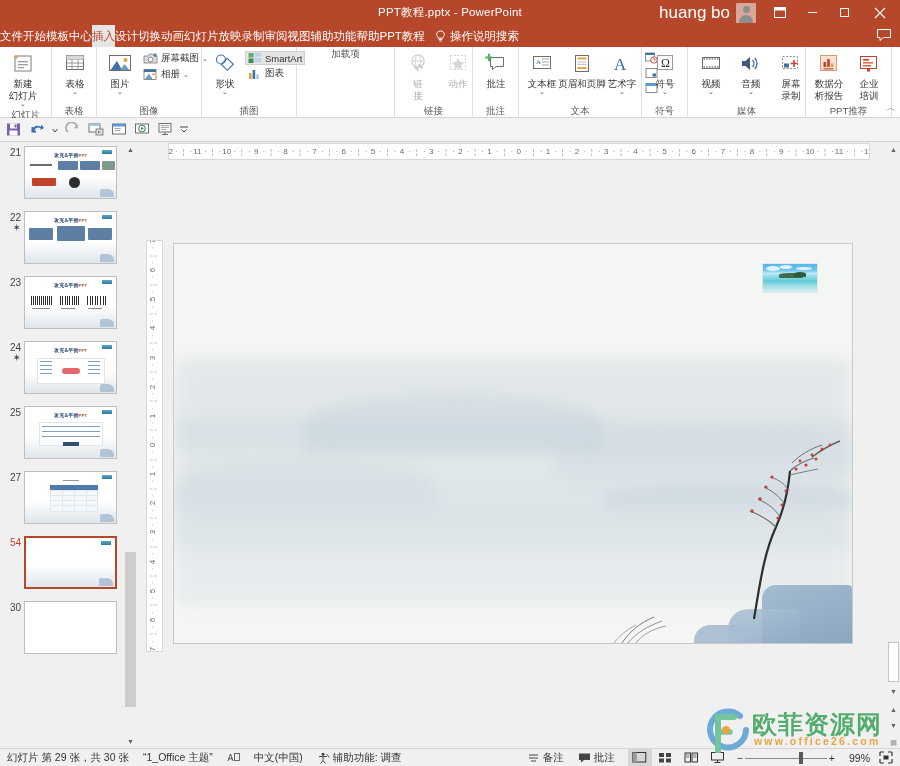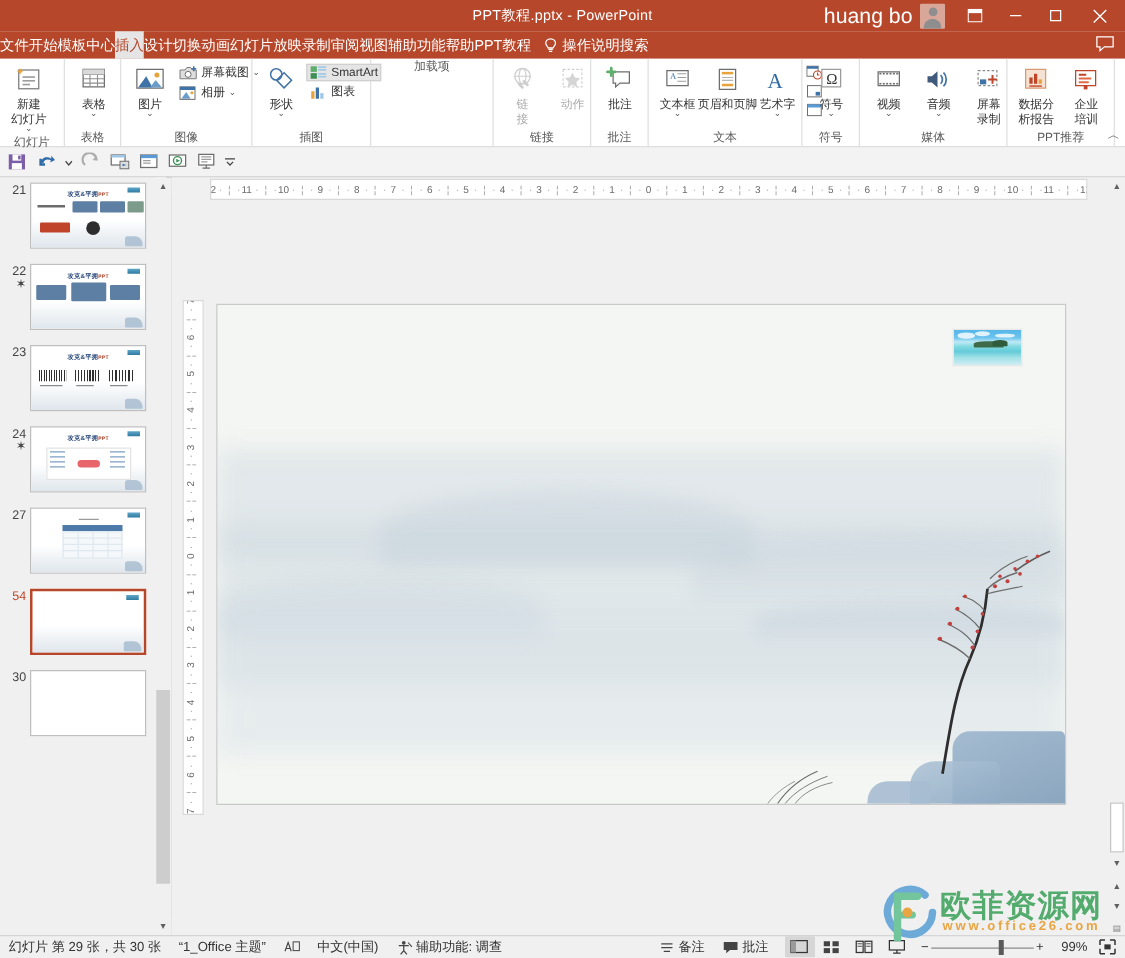--- a/index.html
+++ b/index.html
@@ -774,20 +774,34 @@
         <div class="tinybar" style="left:15px;top:27px;width:12px;height:1.2px;background:#7da0c4"></div>
         <div class="tinybar" style="left:15px;top:31px;width:12px;height:1.2px;background:#7da0c4"></div>
         <div class="tinybar" style="left:63px;top:19px;width:12px;height:1.2px;background:#7da0c4"></div>
         <div class="tinybar" style="left:63px;top:23px;width:12px;height:1.2px;background:#7da0c4"></div>
         <div class="tinybar" style="left:63px;top:27px;width:12px;height:1.2px;background:#7da0c4"></div>
         <div class="tinybar" style="left:63px;top:31px;width:12px;height:1.2px;background:#7da0c4"></div>
         <div style="position:absolute;left:37px;top:26px;width:18px;height:6px;border-radius:3px;background:#e8666b"></div>
       </div>
     </div>
 
+    <div class="thumb-row" style="height:65px">
+      <div class="thumb-num">25</div>
+      <div class="thumb-box">
+        <div class="ink-mtn"></div>
+          <div class="ink-rock"></div>
+        <div class="thumb-title"><span>攻克&amp;平拥</span><span class="sfx">PPT</span></div>
+        <div class="thumb-pic"></div>
+        <div style="position:absolute;left:14px;top:15px;width:64px;height:24px;background:#fff;border:1px solid #e5e5e5"></div>
+        <div class="tinybar" style="left:17px;top:19px;width:58px;height:1.3px;background:#7da0c4"></div>
+        <div class="tinybar" style="left:17px;top:24px;width:58px;height:1.3px;background:#7da0c4"></div>
+        <div class="tinybar" style="left:17px;top:29px;width:58px;height:1.3px;background:#7da0c4"></div>
+        <div style="position:absolute;left:38px;top:35px;width:16px;height:4px;background:#31506f"></div>
+      </div>
+    </div>
 
 
     <div class="thumb-row" style="height:65px">
       <div class="thumb-num">27</div>
       <div class="thumb-box">
         <div class="ink-mtn"></div>
           <div class="ink-rock"></div>
         <div class="thumb-pic"></div>
         <div class="tinybar" style="left:38px;top:8px;width:16px;height:1.2px;background:#9a9a9a"></div>
         <div style="position:absolute;left:25px;top:13px;width:48px;height:5px;background:#4d7aa8"></div>

